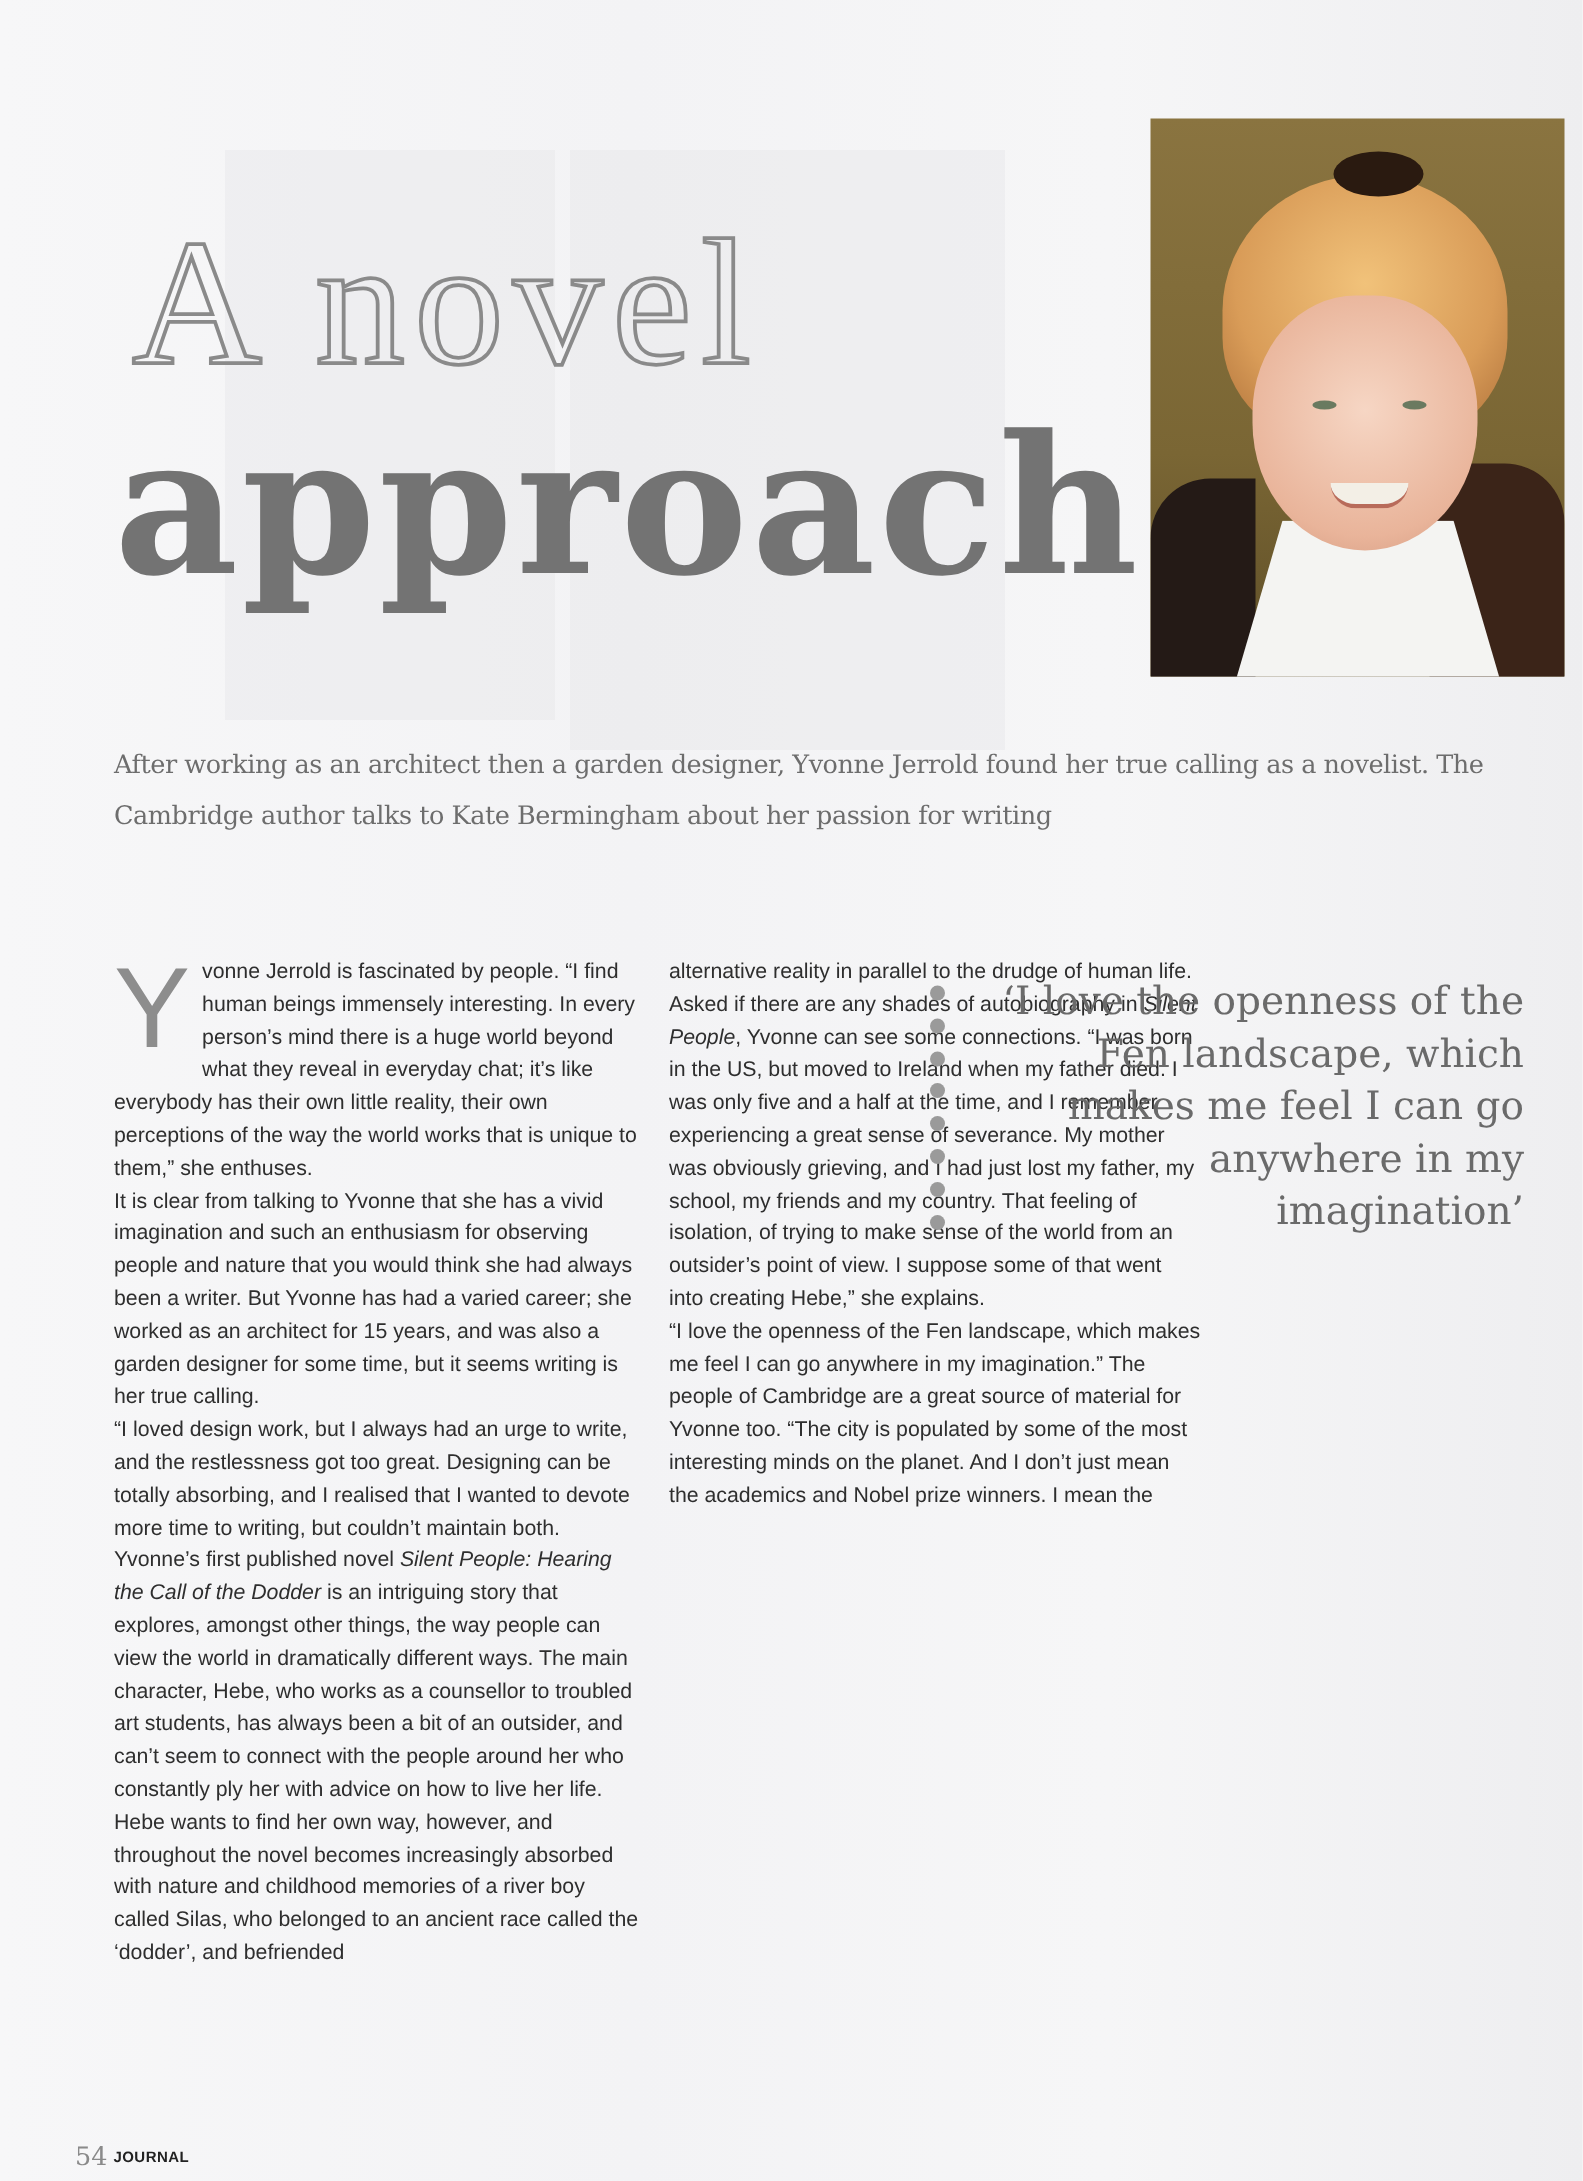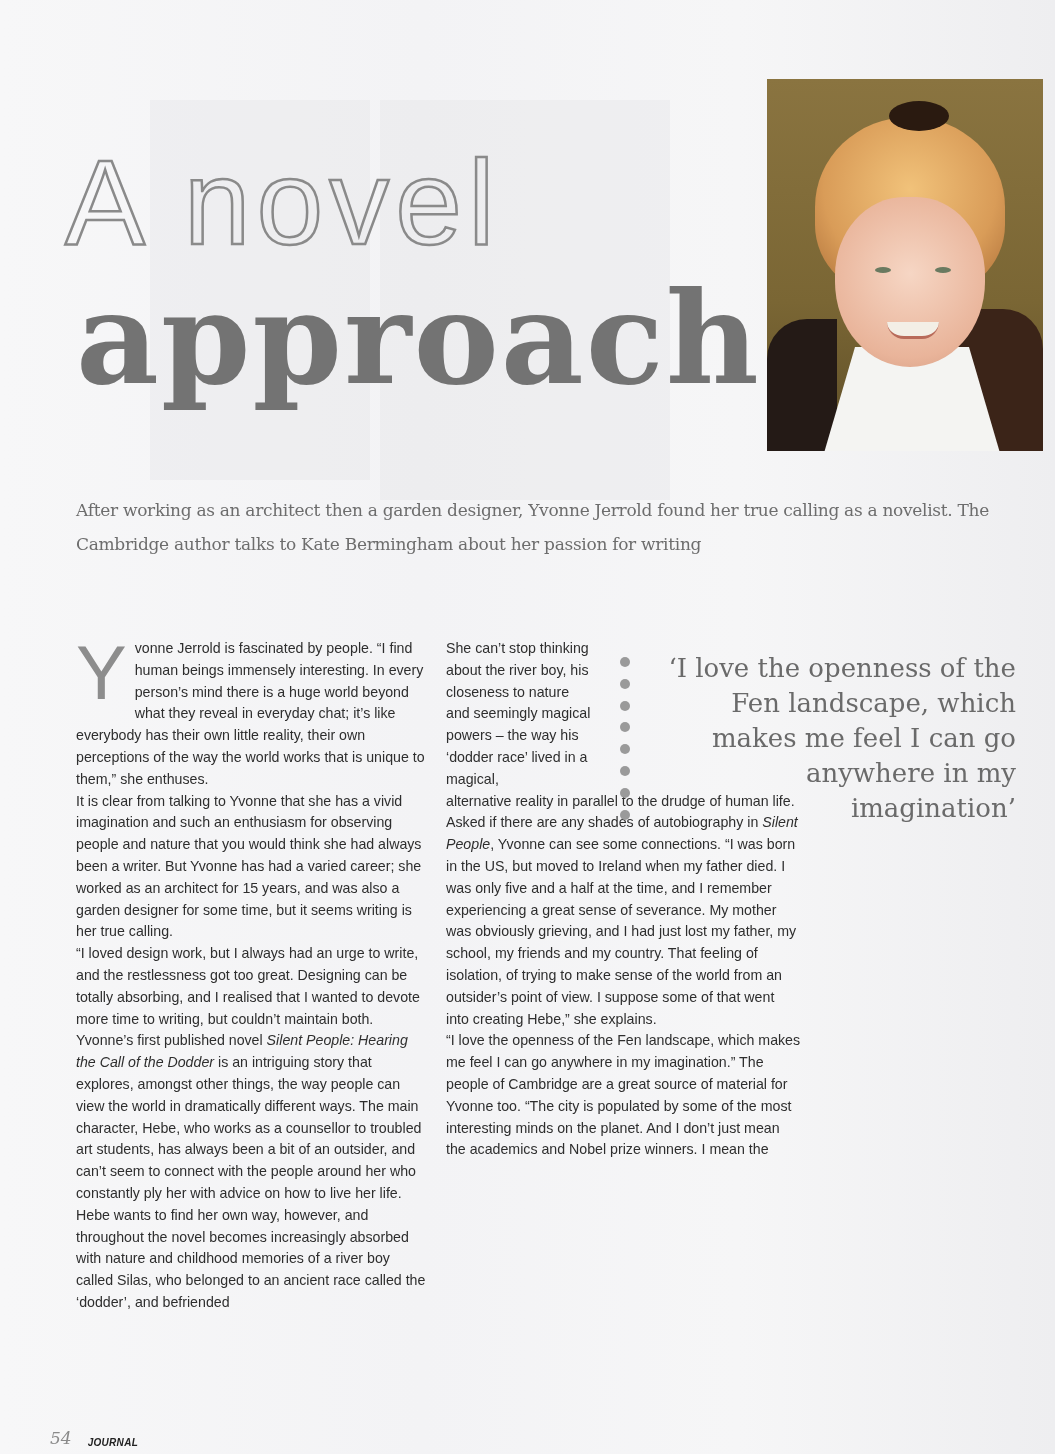--- a/index.html
+++ b/index.html
@@ -9,22 +9,22 @@
     position: relative;
     font-family: "Liberation Sans", sans-serif;
     color: #2b2b2b;
   }
   .page-bg {
     position: absolute; inset: 0;
     background: linear-gradient(90deg, #f7f7f8 0%, #f3f3f5 40%, #f6f6f7 70%, #eeeef0 100%);
   }
   .ghost { position: absolute; background: rgba(210,210,215,0.18); }
   .title-a {
-    position: absolute; left: 65px; top: 62px;
-    font-family: Liberation Sans, sans-serif;
+    position: absolute; left: 88px; top: 62px;
+    font-family: Liberation Serif, serif;
     font-size: 120px; font-weight: 200; color: transparent;
     -webkit-text-stroke: 2.5px #8a8a8a;
     letter-spacing: 6px; line-height: 1; text-align: right;
   }
   .title-b {
     position: absolute; left: 76px; top: 188px;
     font-family: "DejaVu Serif", serif;
     font-size: 128px; font-weight: bold; color: #737373;
     letter-spacing: 2px; line-height: 1;
   }
@@ -56,21 +56,21 @@
     font-weight: 300; margin: 4px 8px 0 0; font-family: "Liberation Sans", sans-serif;
   }
   .narrow { width: 150px; }
   .dots { position: absolute; left: 620px; top: 657px; width: 12px; }
   .dot { width: 10px; height: 10px; border-radius: 50%; background: #9a9a9a; margin-bottom: 11.8px; }
   .pull {
     position: absolute; left: 656px; top: 651px; width: 360px;
     font-family: "DejaVu Serif", serif; font-weight: 200;
     font-size: 26px; line-height: 35px; color: #6a6a6a; text-align: right;
   }
-  .folio { position: absolute; left: 50px; top: 1428px; display: flex; align-items: flex-end; gap: 16px; font-style: italic; }
+  .folio { position: absolute; left: 50px; top: 1428px; display: flex; align-items: center; gap: 4px; }
   .folio .num { font-family: "DejaVu Serif", serif; font-size: 17px; color: #8a8a8a; }
   .folio .pub { font-size: 10px; font-weight: bold; color: #222; letter-spacing: 0.3px; }
   i { font-style: italic; }
 </style>
 </head>
 <body>
 
 <div class="page-bg"></div>
 <div class="ghost" style="left:150px;top:100px;width:220px;height:380px;"></div>
 <div class="ghost" style="left:380px;top:100px;width:290px;height:400px;"></div>
@@ -93,21 +93,20 @@
 <p class="standfirst">After working as an architect then a garden designer, Yvonne Jerrold found her true calling as a novelist. The Cambridge author talks to Kate Bermingham about her passion for writing</p>
 
 <div class="col col1">
   <p><span class="drop">Y</span><span>vonne Jerrold is fascinated by people. “I find human beings immensely interesting. In every person’s mind there is a huge world beyond what they reveal in everyday chat; it’s like everybody has their own little reality, their own perceptions of the way the world works that is unique to them,” she enthuses.</span></p>
   <p>It is clear from talking to Yvonne that she has a vivid imagination and such an enthusiasm for observing people and nature that you would think she had always been a writer. But Yvonne has had a varied career; she worked as an architect for 15 years, and was also a garden designer for some time, but it seems writing is her true calling.</p>
   <p>“I loved design work, but I always had an urge to write, and the restlessness got too great. Designing can be totally absorbing, and I realised that I wanted to devote more time to writing, but couldn’t maintain both.</p>
   <p><span>Yvonne’s first published novel </span><i>Silent People: Hearing the Call of the Dodder</i><span> is an intriguing story that explores, amongst other things, the way people can view the world in dramatically different ways. The main character, Hebe, who works as a counsellor to troubled art students, has always been a bit of an outsider, and can’t seem to connect with the people around her who constantly ply her with advice on how to live her life. Hebe wants to find her own way, however, and throughout the novel becomes increasingly absorbed with nature and childhood memories of a river boy called Silas, who belonged to an ancient race called the ‘dodder’, and befriended</span></p>
 </div>
 
 <div class="col col2">
-  <p class="narrow">She can’t stop thinking about the river boy, his closeness to nature and seemingly magical powers – the way his ‘dodder race’ lived in a magical,</p>
   <p>alternative reality in parallel to the drudge of human life.</p>
   <p><span>Asked if there are any shades of autobiography in </span><i>Silent People</i><span>, Yvonne can see some connections. “I was born in the US, but moved to Ireland when my father died. I was only five and a half at the time, and I remember experiencing a great sense of severance. My mother was obviously grieving, and I had just lost my father, my school, my friends and my country. That feeling of isolation, of trying to make sense of the world from an outsider’s point of view. I suppose some of that went into creating Hebe,” she explains.</span></p>
   <p>“I love the openness of the Fen landscape, which makes me feel I can go anywhere in my imagination.” The people of Cambridge are a great source of material for Yvonne too. “The city is populated by some of the most interesting minds on the planet. And I don’t just mean the academics and Nobel prize winners. I mean the</p>
 </div>
 
 <div class="dots">
   <div class="dot"></div>
     <div class="dot"></div>
     <div class="dot"></div>
     <div class="dot"></div>

